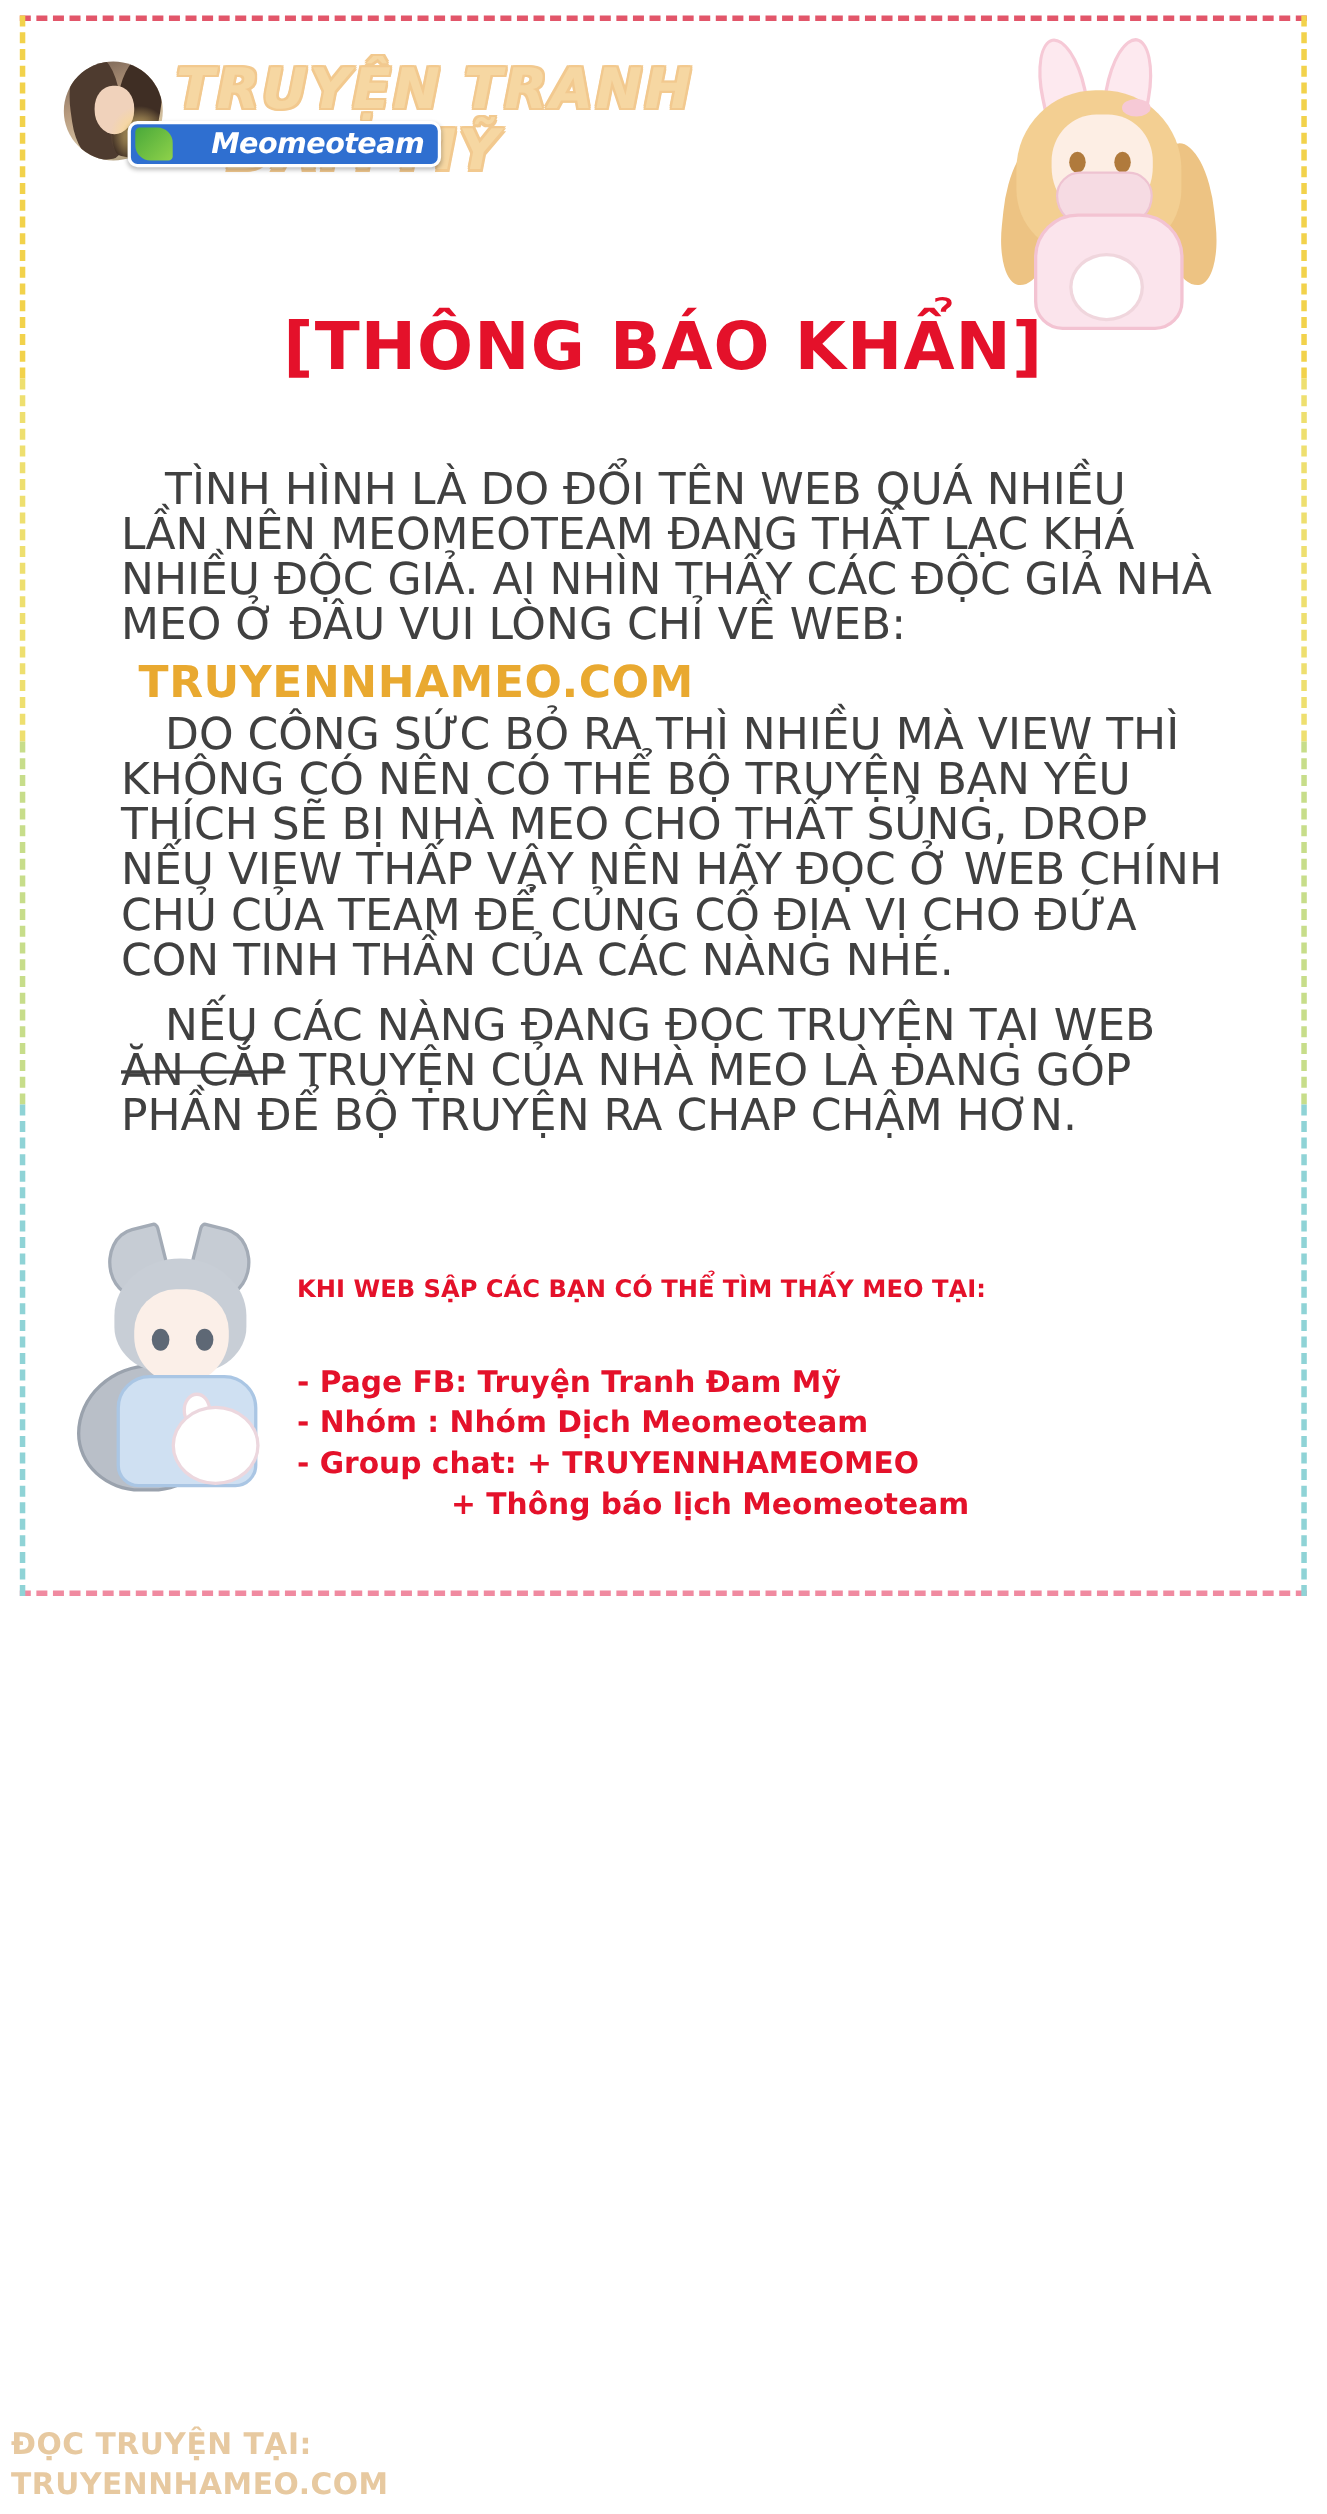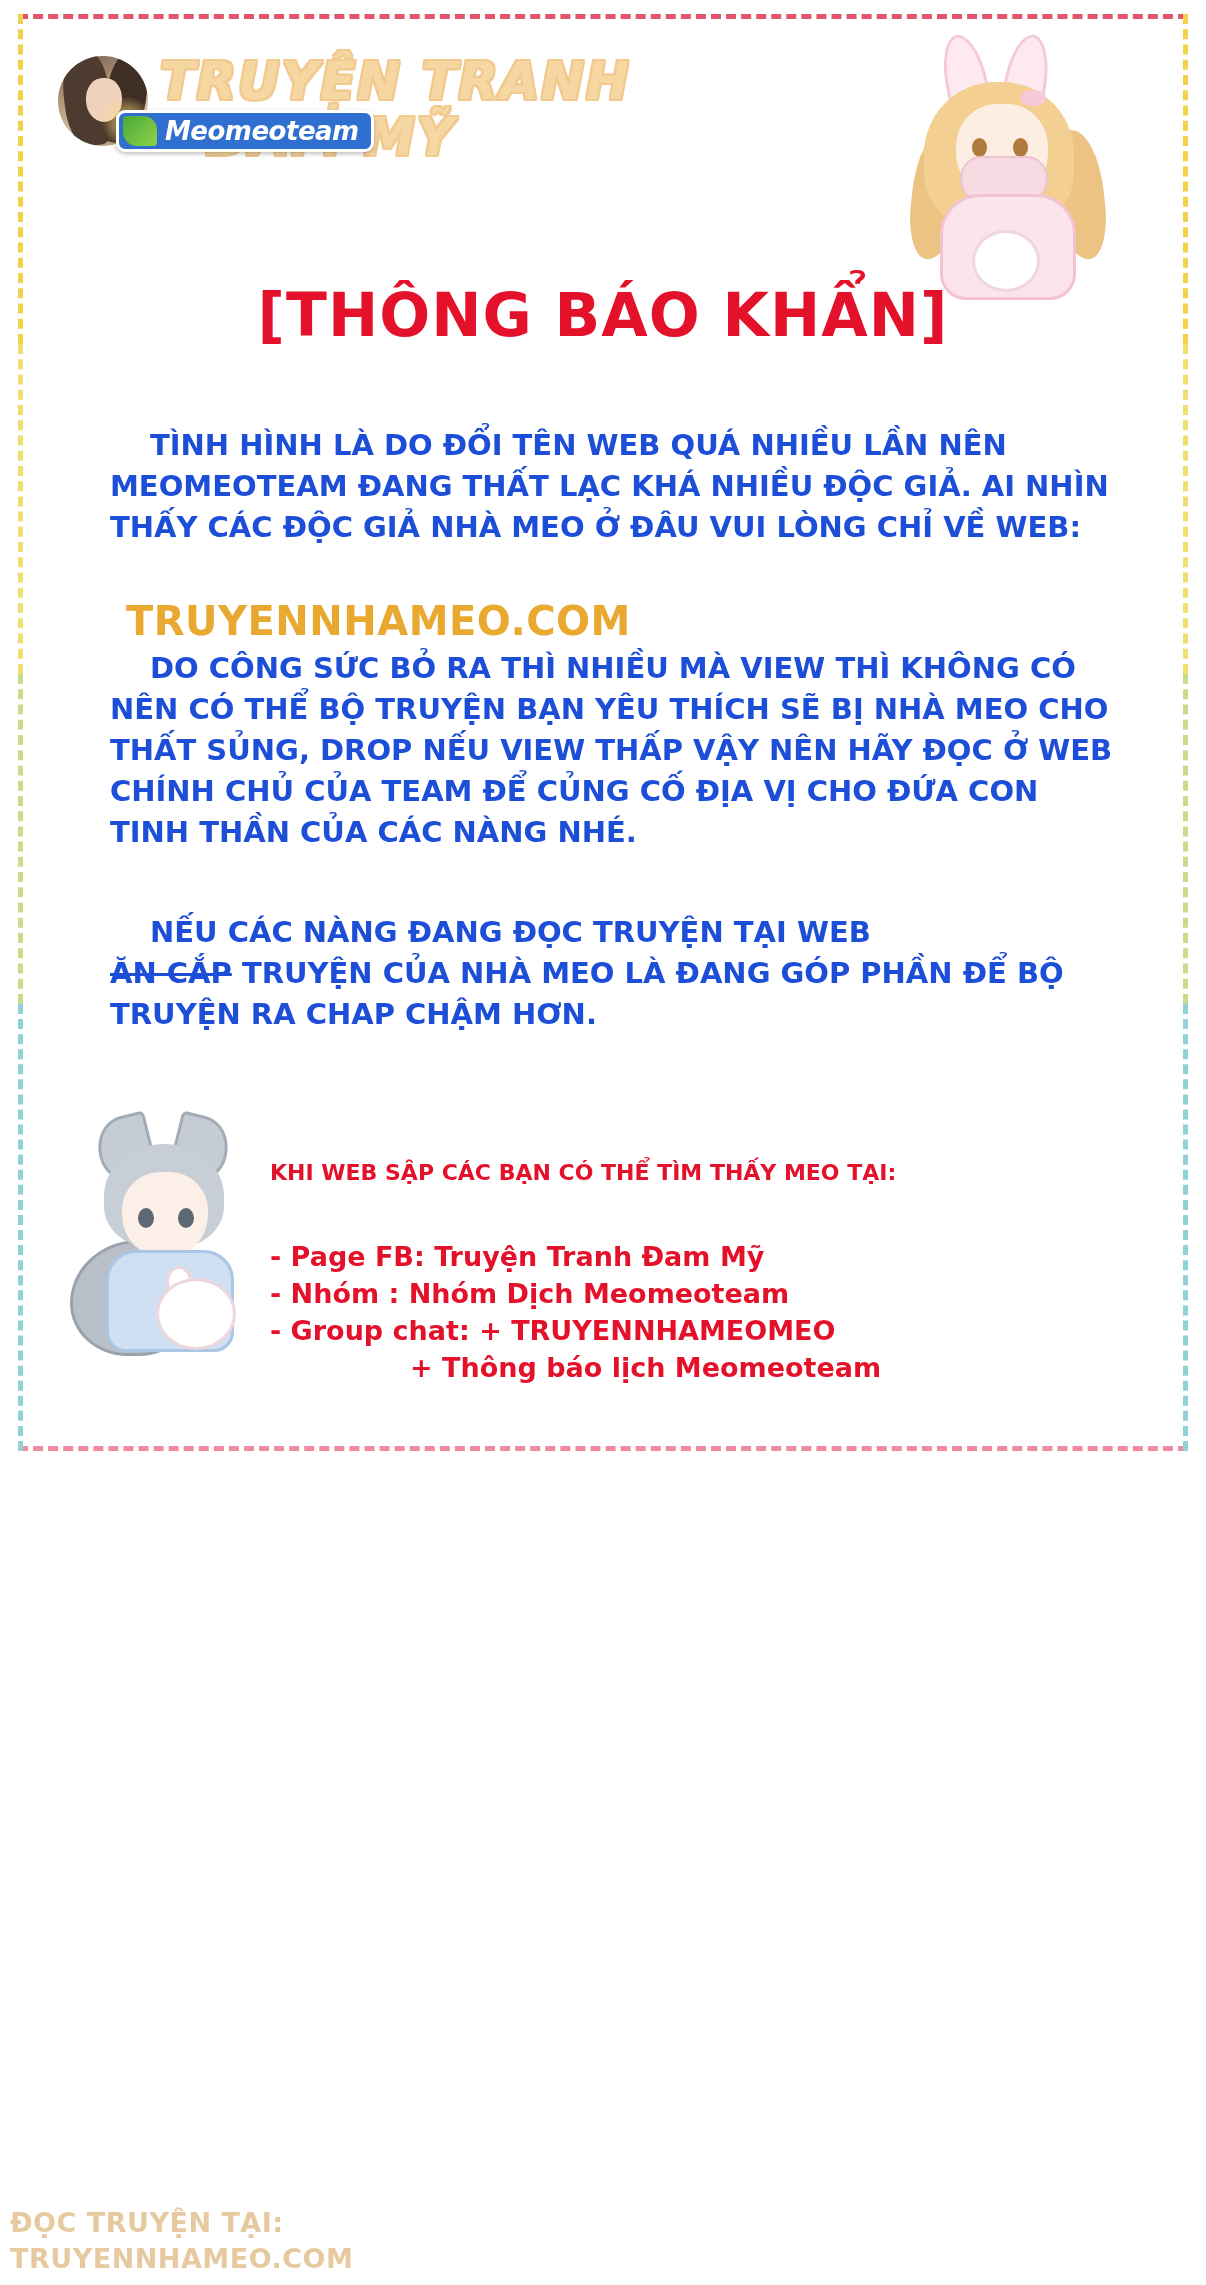--- a/index.html
+++ b/index.html
@@ -85,20 +85,21 @@
     left: 76px;
     top: 80px;
     display: flex;
     align-items: flex-start;
     background: #2f6fd0;
     border: 3px solid #ffffff;
     border-radius: 9px;
     padding: 3px 12px 3px 4px;
     box-shadow: 0 2px 4px rgba(0,0,0,.25);
     z-index: 4;
+    gap: 27px;
   }
   .team-badge .leaf {
     width: 34px; height: 30px;
     background: linear-gradient(135deg,#4aa93a 0%, #8fd24a 100%);
     border-radius: 4px 14px 4px 14px;
     margin-right: 8px;
     flex: none;
   }
   .team-badge .txt {
     color: #ffffff;
@@ -194,23 +195,23 @@
     color: #e4112a;
     font-family: "DejaVu Sans", sans-serif;
     font-weight: bold;
     font-size: 60px;
     letter-spacing: 1px;
   }
 
   .para {
     position: absolute;
     font-family: "DejaVu Sans", sans-serif;
-    font-weight: bold;
-    color: #1d4ed8;
-    font-size: 29px;
+    font-weight: normal;
+    color: #404040;
+    font-size: 40px;
     line-height: 41px;
     text-transform: uppercase;
   }
   .p1 { left: 110px; top: 425px; width: 1000px; text-indent: 40px; }
   .website {
     position: absolute;
     left: 126px;
     top: 598px;
     color: #e9a930;
     font-family: "DejaVu Sans", sans-serif;

